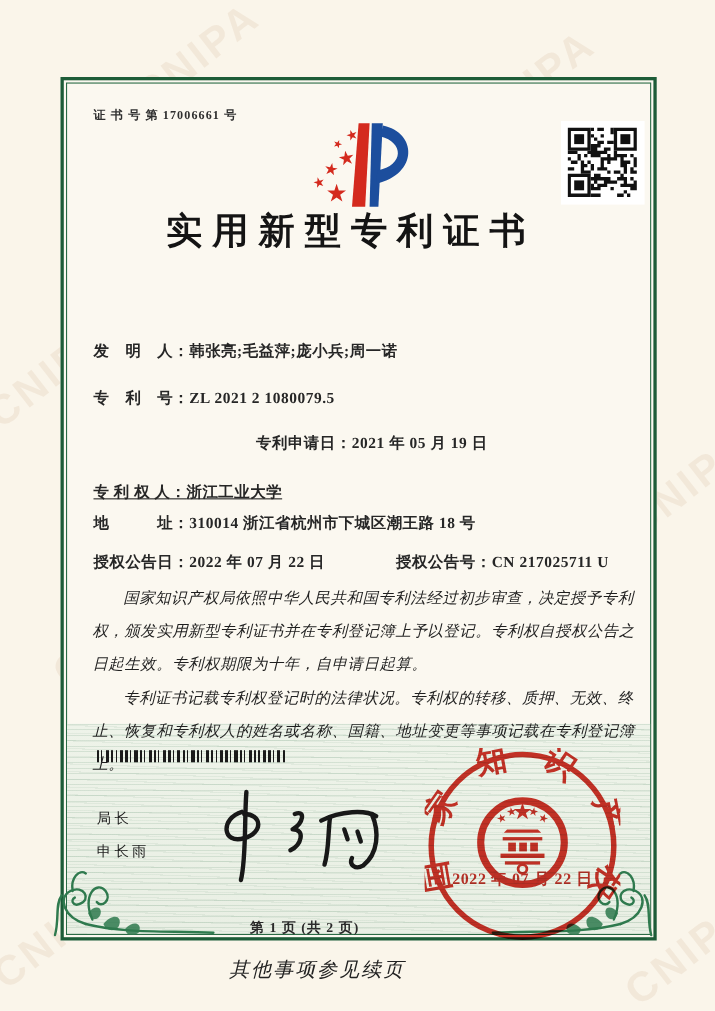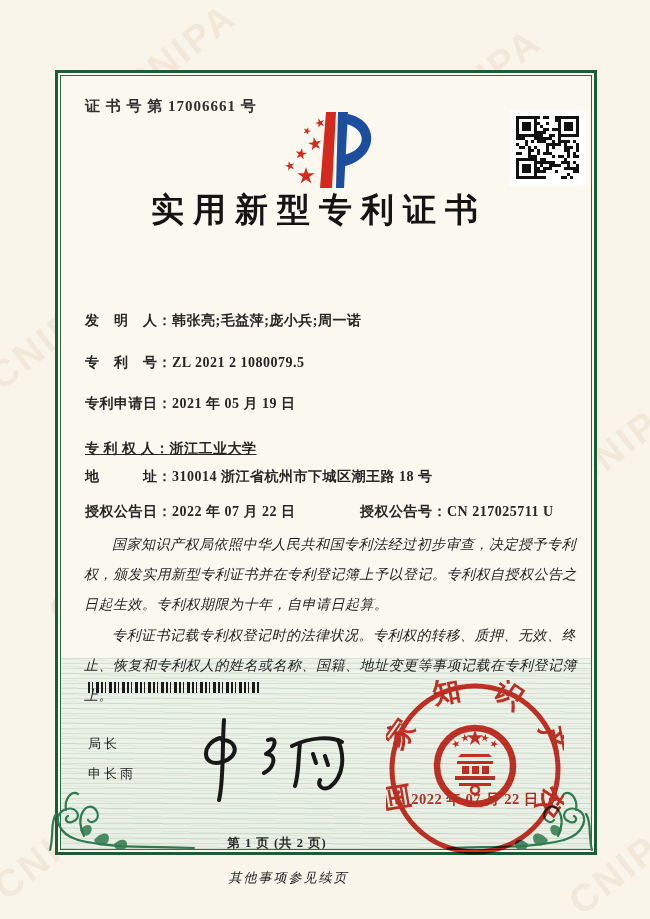--- a/index.html
+++ b/index.html
@@ -24,21 +24,21 @@
     border:1px solid #2a6b45; pointer-events:none;
   }
   .guilloche {
     position:absolute; left:61px; top:658px; width:530px; height:191px;
     background:
       repeating-linear-gradient(0deg, rgba(110,155,125,0.20) 0 1px, transparent 1px 5px),
       repeating-linear-gradient(2deg, rgba(110,155,125,0.10) 0 1px, transparent 1px 7px),
       linear-gradient(#eef3e9,#e9efe4);
   }
   .cert-no {
-    position:absolute; left:85px; top:97px; font-size:15px; color:#2f2f2f;
+    position:absolute; left:85px; top:97px; font-size:11px; color:#2f2f2f;
     letter-spacing:1px; font-weight:600;
   }
   .logo { position:absolute; left:276px; top:106px; width:108px; height:88px; }
   .qr {
     position:absolute; left:510px; top:110px; width:76px; height:76px;
     background:#fff; padding:6px;
   }
   .title {
     position:absolute; left:0; top:188px; width:638px; text-align:center;
     font-size:33px; font-weight:bold; color:#141414; letter-spacing:9px;
@@ -73,21 +73,21 @@
   .seal-date { font-size:14.5px; fill:#c3281e; letter-spacing:0.5px; }
   .flourish { position:absolute; top:770px; width:152px; height:86px; }
   .flourish.left { left:44px; }
   .flourish.right { left:446px; transform:scaleX(-1); }
   .page-footer {
     position:absolute; left:0; top:835px; width:554px; text-align:center;
     font-size:12.5px; color:#2a2a2a; letter-spacing:1px; font-weight:600;
   }
   .cont-note {
     position:absolute; left:0; top:869px; width:577px; text-align:center;
-    font-size:13px; color:#222; font-style:italic; letter-spacing:2px;
+    font-size:18px; color:#222; font-style:italic; letter-spacing:2px;
   }
 </style>
 </head>
 <body>
 
 <div class="page">
 
   <span class="wm" style="left:115px; top:30px;">CNIPA</span>
   <span class="wm" style="left:420px; top:55px;">CNIPA</span>
   <span class="wm" style="left:-20px; top:320px;">CNIPA</span>
@@ -140,21 +140,21 @@
   </div>
 
   <div class="title">实用新型专利证书</div>
 
   <div class="field" style="top:311px;">
     <span class="lbl">发　明　人：</span><span>韩张亮;毛益萍;庞小兵;周一诺</span>
   </div>
   <div class="field" style="top:353px;">
     <span class="lbl">专　利　号：</span><span>ZL 2021 2 1080079.5</span>
   </div>
-  <div class="field" style="top:394px;">
+  <div class="field" style="top:394px;text-align:center;">
     <span class="lbl">专利申请日：</span><span>2021 年 05 月 19 日</span>
   </div>
   <div class="field" style="top:439px;text-decoration:underline;">
     <span class="lbl">专 利 权 人：</span><span>浙江工业大学</span>
   </div>
   <div class="field" style="top:467px;">
     <span class="lbl">地　　　址：</span><span>310014 浙江省杭州市下城区潮王路 18 号</span>
   </div>
   <div class="field" style="top:502px;">
     <span class="lbl">授权公告日：</span><span>2022 年 07 月 22 日</span>

